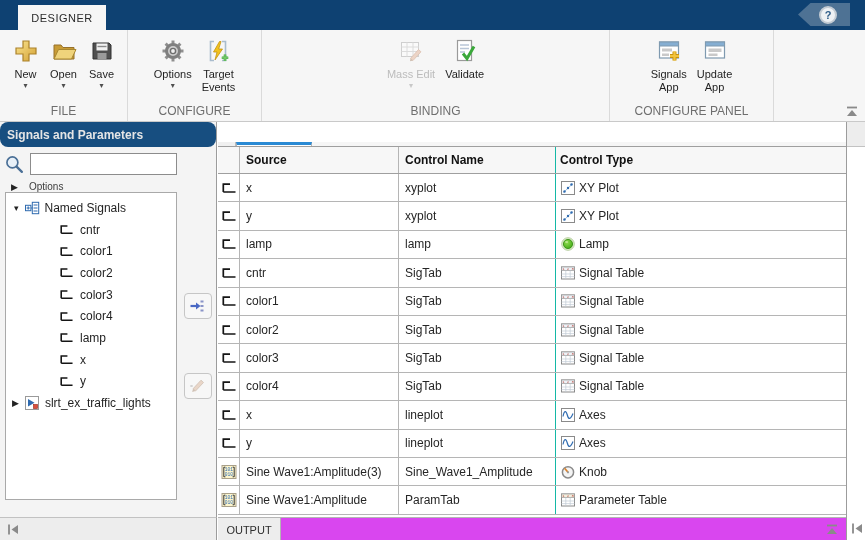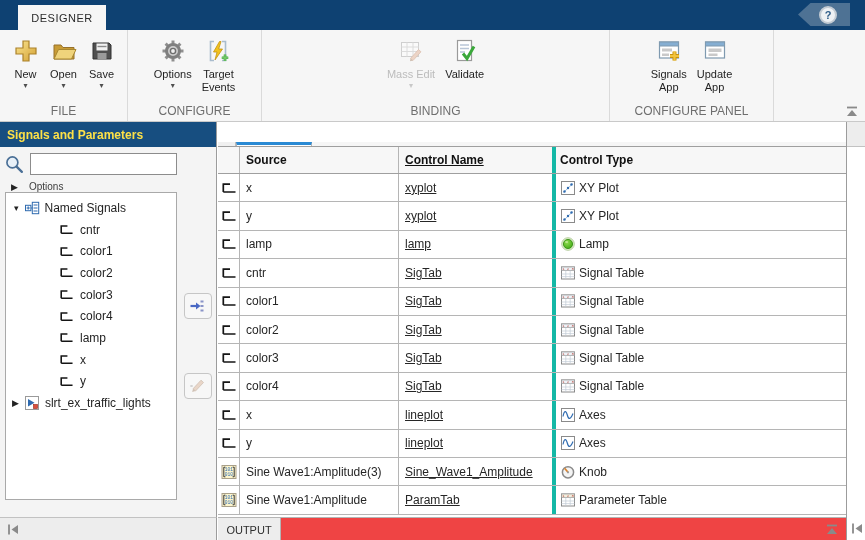--- a/index.html
+++ b/index.html
@@ -24,22 +24,22 @@
   .rbtn { display:flex; flex-direction:column; align-items:center; padding:0 5px; color:#1f1f1f;
     font-size:11px; line-height:13px; text-align:center; cursor:default; }
   .rbtn .ricon { width:28px; height:28px; margin-bottom:3px; }
   .rbtn .arrow { font-size:8px; color:#4f4f4f; margin-top:1px; line-height:8px; }
   .rbtn.disabled { color:#bcbcbc; }
   .rbtn.disabled .arrow { color:#c8c8c8; }
   .ribbon-collapse { position:absolute; right:5px; bottom:3px; width:16px; height:13px; }
 
   
   .sidebar { position:absolute; left:0; top:122px; width:217px; height:395px; background:#f4f4f4; border-right:1px solid #9c9c9c; }
-  .sidebar-header { height:25px; background:#174e80; color:#fde047; font-size:12px; font-weight:bold;
-    display:flex; align-items:center; padding-left:7px; }
+  .sidebar-header { height:25px; background:#174e80; color:#e5e5e5; font-size:12px; font-weight:bold;
+    display:flex; align-items:center; padding-left:7px;border-radius:8px; }
   .search-icon { position:absolute; left:4px; top:32px; width:21px; height:21px; }
   .search-input { position:absolute; left:30px; top:31px; width:147px; height:22px; border:1px solid #8c8c8c;
     background:#fff; font-family:"Liberation Sans",sans-serif; font-size:12px; padding:0 4px; outline:none; }
   .options-row { position:absolute; left:11px; top:59px; display:flex; align-items:center; gap:11px;
     font-size:10px; color:#3d3d3d; cursor:default; }
   .caret { font-size:9px; color:#222; line-height:10px; }
   .tree-box { position:absolute; left:5px; top:70px; width:172px; height:308px; background:#fff; border:1px solid #a9a9a9; padding-top:4px; }
   .tree-row { height:21.7px; display:flex; align-items:center; font-size:12px; color:#1f1f1f; cursor:default; white-space:nowrap; }
   .tree-row .ticon { width:16px; height:16px; margin:0 5px 0 5px; flex:none; }
   .tree-root { padding-left:8px; }
@@ -60,29 +60,29 @@
     border-top:3px solid #2a8ad4; border-left:1px solid #b5b5b5; border-right:1px solid #b5b5b5;
     display:flex; align-items:center; justify-content:center; font-size:12px; color:#1f1f1f; }
   .tab-overflow { position:absolute; right:10px; top:5px; width:14px; height:14px; }
 
   .btable { position:absolute; left:0; top:24px; width:628px; }
   .thead { display:flex; height:28px; background:#f7f7f7; border-top:1px solid #9f9f9f; border-bottom:1px solid #9f9f9f;
     font-weight:bold; font-size:12px; color:#111; }
   .trow { display:flex; height:28.4px; border-bottom:1px solid #b5b5b5; font-size:12px; color:#262626; background:#fff; }
   .c-icon { width:22px; flex:none; border-right:1px solid #b5b5b5; display:flex; align-items:center; justify-content:center; }
   .c-src  { width:159px; flex:none; border-right:1px solid #b5b5b5; display:flex; align-items:center; padding-left:6px; }
-  .c-name { width:157px; flex:none; border-right:4px solid #14b8a6; display:flex; align-items:center; padding-left:6px;text-decoration:underline; }
+  .c-name { width:157px; flex:none; border-right:1px solid #14b8a6; display:flex; align-items:center; padding-left:6px; }
   .c-type { flex:1; display:flex; align-items:center; padding-left:4px; gap:3px; }
   .cicon16 { width:16px; height:16px; flex:none; }
 
   
   .left-status { position:absolute; left:0; top:517px; width:217px; height:23px; background:#ededed;
     border-top:1px solid #c2c2c2; border-right:1px solid #9c9c9c; }
   .dock-left-icon { position:absolute; left:6px; top:5px; width:14px; height:13px; }
-  .output-bar { position:absolute; left:218px; top:517px; width:628px; height:23px; background:#ef4444; border-top:1px solid #b5b5b5; }
+  .output-bar { position:absolute; left:218px; top:517px; width:628px; height:23px; background:#d946ef; border-top:1px solid #b5b5b5; }
   .output-tab { position:absolute; left:0; top:0; width:63px; height:23px; background:#ededed;
     border-right:1px solid #b5b5b5; display:flex; align-items:center; justify-content:center; font-size:11px; color:#2e2e2e; }
   .output-collapse { position:absolute; right:6px; top:5px; width:16px; height:13px; }
   .right-strip { position:absolute; left:846px; top:122px; width:19px; height:418px; background:#fff; border-left:1px solid #9c9c9c; }
   .right-strip-top { height:25px; background:#ededed; border-bottom:1px solid #c2c2c2; }
   .right-dock { position:absolute; left:3px; bottom:5px; width:14px; height:13px; }
 
   svg { display:block; }
 </style>
 </head>

